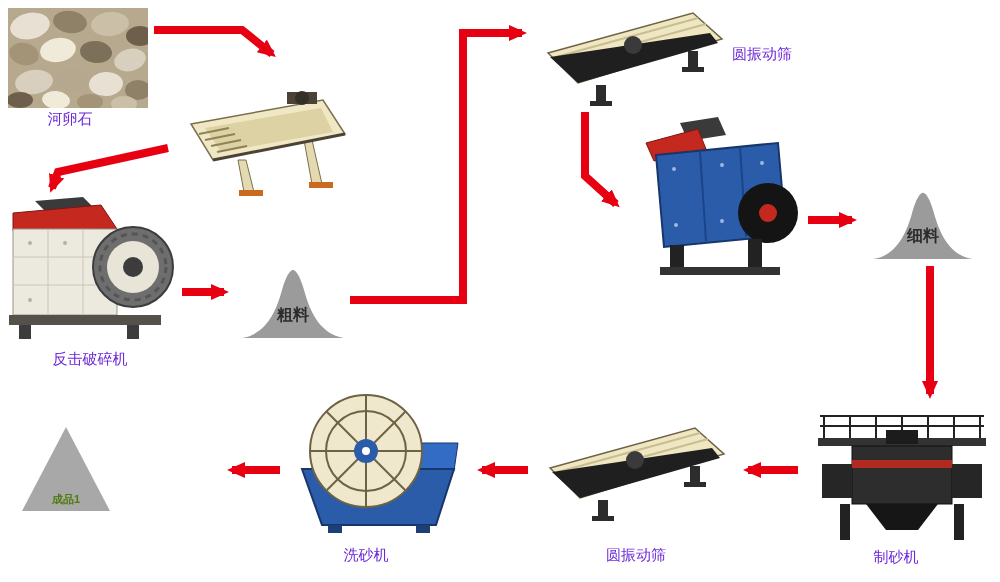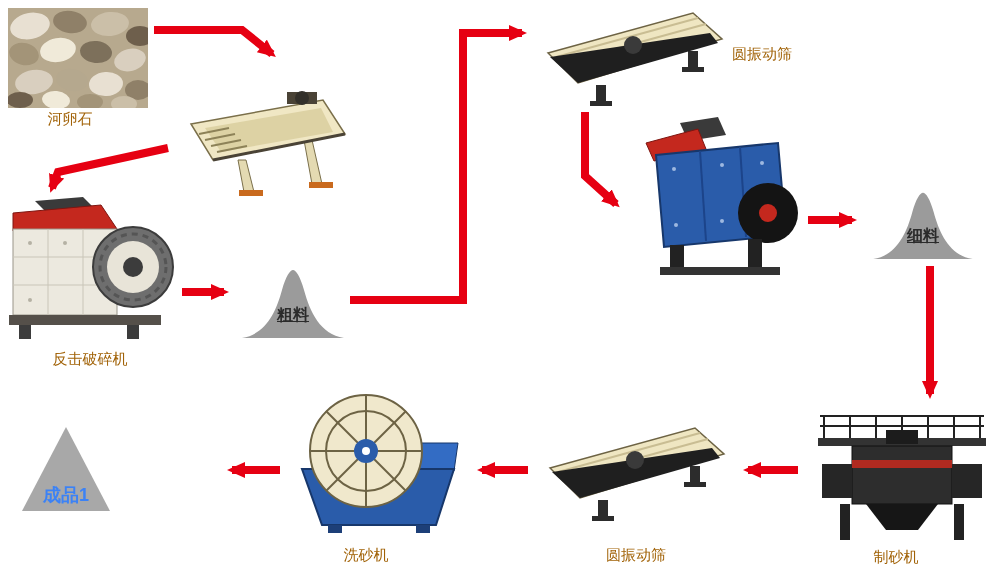--- a/index.html
+++ b/index.html
@@ -9,30 +9,30 @@
     --blue:#2a5caa;
     --dark:#262626;
   }
   html,body{margin:0;padding:0;background:#fff;}
   #canvas{
     position:relative;width:1000px;height:582px;background:#ffffff;
     font-family:"Liberation Sans","DejaVu Sans",sans-serif;overflow:hidden;
   }
   .abs{position:absolute;}
   .label{
-    position:absolute;text-align:center;color:#a16207;font-size:15px;line-height:18px;
+    position:absolute;text-align:center;color:#6d28d9;font-size:15px;line-height:18px;
     white-space:nowrap;
   }
   .pile-label{
     position:absolute;left:0;right:0;bottom:16px;text-align:center;
-    color:#2b2b2b;font-size:16px;font-weight:bold;text-decoration:underline;
+    color:#2b2b2b;font-size:16px;font-weight:bold;
   }
   .tri-label{
     position:absolute;left:0;right:0;bottom:6px;text-align:center;
-    color:#3b82f6;font-size:18px;font-weight:bold;
+    color:#4d7c0f;font-size:11px;font-weight:bold;
   }
   .arrow{fill:none;stroke:var(--arrow-color);stroke-width:8;}
   svg{display:block;}
 </style>
 </head>
 <body>
 
 <div id="canvas">
 
   <svg class="abs" style="left:0;top:0" width="1000" height="582" viewBox="0 0 1000 582">

